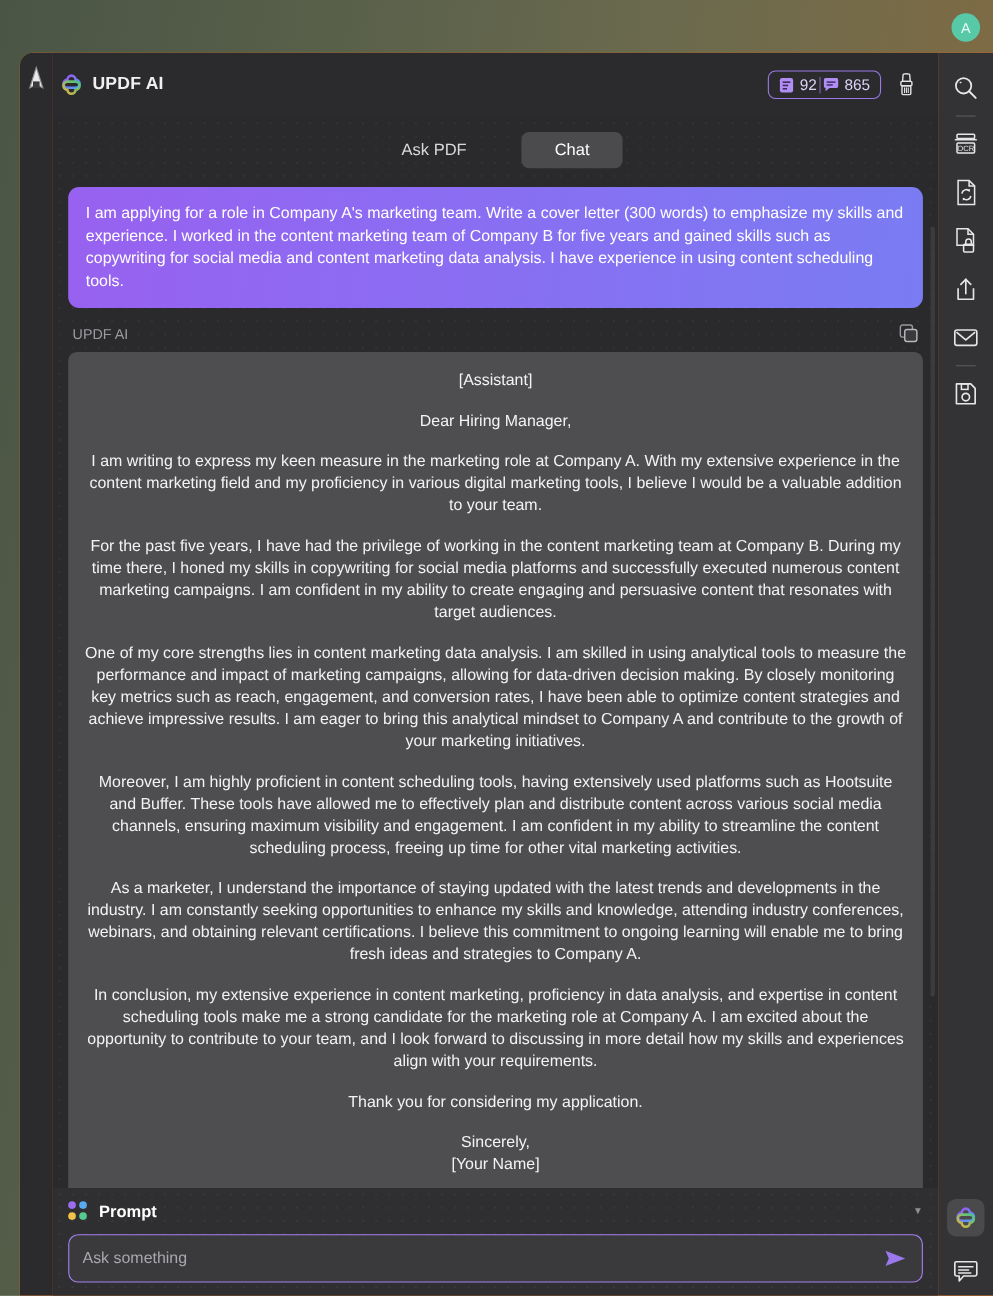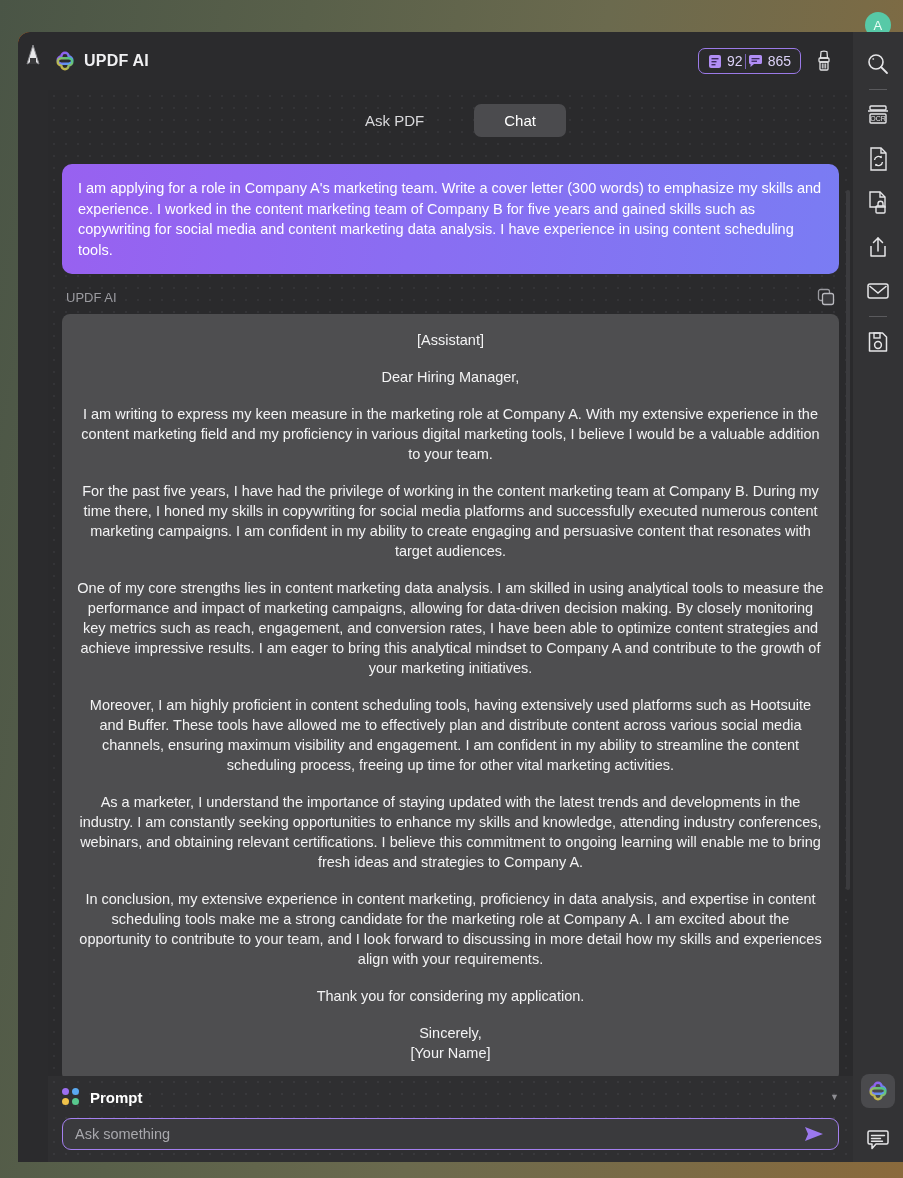--- a/index.html
+++ b/index.html
@@ -32,21 +32,21 @@
     background: #57c9a7;
     color: #eafff7;
     font-size: 13px;
     display: flex; align-items: center; justify-content: center;
     letter-spacing: .2px;
   }
 
   
   #app-window {
     position: absolute;
-    top: 32px; left: 18px;
+    top: 48px; left: 18px;
     width: 885px; height: 1130px;
     background: #f97316;
     border-radius: 12px 0 0 0;
     overflow: hidden;
     display: flex;
   }
 
   
   #left-rail {
     width: 30px;
@@ -123,21 +123,21 @@
     min-height: 0;
     overflow: hidden;
     position: relative;
     padding: 0 14px;
     background-color: #2a2a2c;
     background-image: radial-gradient(#343437 1px, transparent 1px);
     background-size: 12px 12px;
   }
 
   #user-bubble {
-    margin: 14px 0 0 0;
+    margin: 4px 0 0 0;
     border-radius: 10px;
     padding: 14px 16px;
     background: linear-gradient(95deg, #9861f0 0%, #8a6df2 45%, #7a7cf3 100%);
     color: #ffffff;
     font-size: 14.5px;
     line-height: 1.42;
   }
 
   #ai-meta {
     display: flex;
@@ -193,21 +193,21 @@
   .dots-icon i { display: block; width: 7px; height: 7px; border-radius: 50%; }
 
   #input-row {
     display: flex;
     align-items: center;
     gap: 8px;
     border: 1px solid #a480ef;
     border-radius: 9px;
     background: #3a3a3d;
     padding: 0 12px;
-    height: 32px;
+    height: 44px;
   }
   #ask-input {
     flex: 1;
     border: none;
     outline: none;
     background: transparent;
     color: #d4d4d8;
     font-size: 14.5px;
     font-family: "Liberation Sans", sans-serif;
   }

